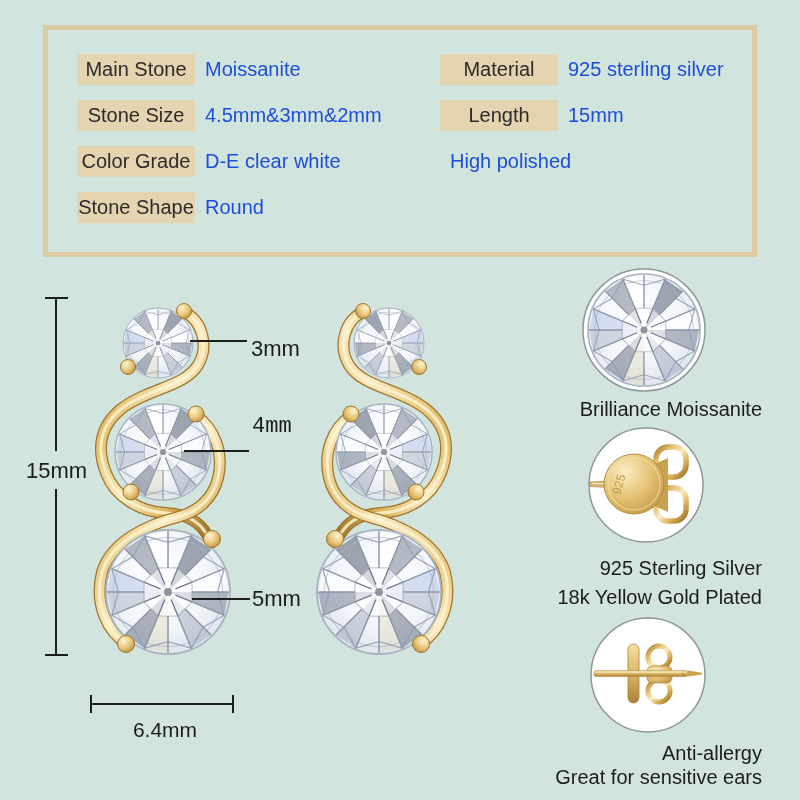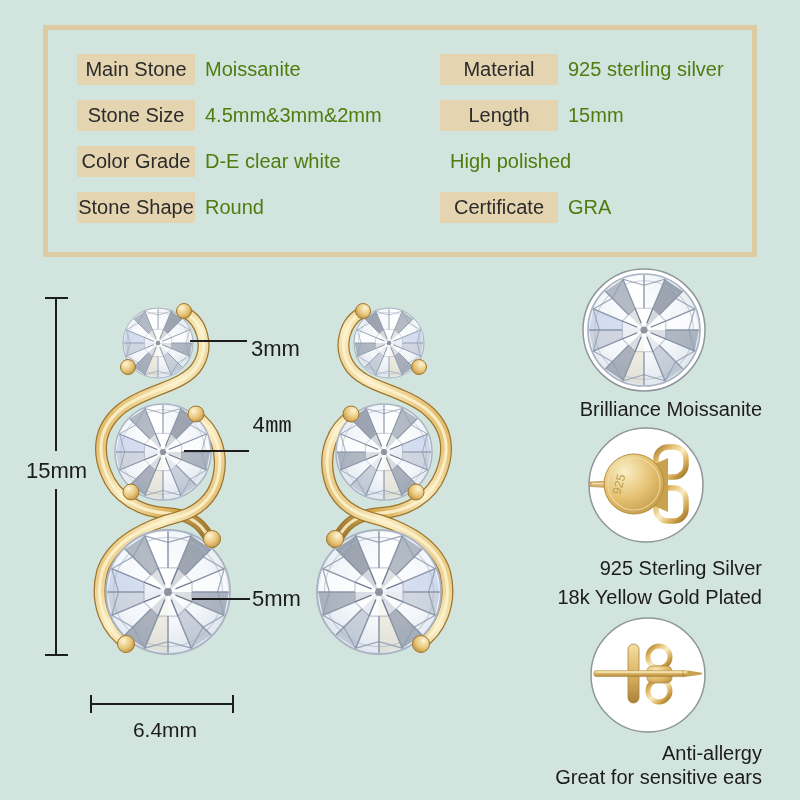--- a/index.html
+++ b/index.html
@@ -9,21 +9,21 @@
 
   
   .spec-box{position:absolute;left:43px;top:25px;width:704px;height:222px;
             border:5px solid #dccba3;}
   .spec-col{position:absolute;top:24px;display:flex;flex-direction:column;gap:15px;}
   .spec-col.left{left:29px;}
   .spec-col.right{left:392px;}
   .spec-row{display:flex;align-items:center;height:31px;}
   .spec-chip{width:118px;height:31px;line-height:31px;background:#e4d4b0;
              text-align:center;font-size:20px;color:#2b2b2b;}
-  .spec-value{margin-left:10px;font-size:20px;color:#4d7c0f;white-space:nowrap;}
+  .spec-value{margin-left:10px;font-size:20px;color:#1d4ed8;white-space:nowrap;}
 
   
   .dim-label{position:absolute;font-size:22px;color:#1c1c1c;white-space:nowrap;}
   .dim-label.center{text-align:center;}
 
   
   .caption{position:absolute;left:534px;width:228px;text-align:right;
            font-size:20px;color:#1c1c1c;line-height:24px;white-space:nowrap;}
 </style>
 </head>
@@ -54,24 +54,20 @@
       <div class="spec-row">
         <span class="spec-chip">Material</span>
         <span class="spec-value">925 sterling silver</span>
       </div>
       <div class="spec-row">
         <span class="spec-chip">Length</span>
         <span class="spec-value">15mm</span>
       </div>
       <div class="spec-row">
         <span class="spec-value">High polished</span>
-      </div>
-      <div class="spec-row">
-        <span class="spec-chip">Certificate</span>
-        <span class="spec-value">GRA</span>
       </div>
     </div>
   </div>
 
   <svg class="gfx" width="800" height="800" viewBox="0 0 800 800">
     <defs>
       <radialGradient id="stoneG" cx="0.45" cy="0.4" r="0.75">
         <stop offset="0" stop-color="#ffffff"></stop>
         <stop offset="0.5" stop-color="#f3f6fa"></stop>
         <stop offset="0.8" stop-color="#e0e7ef"></stop>

